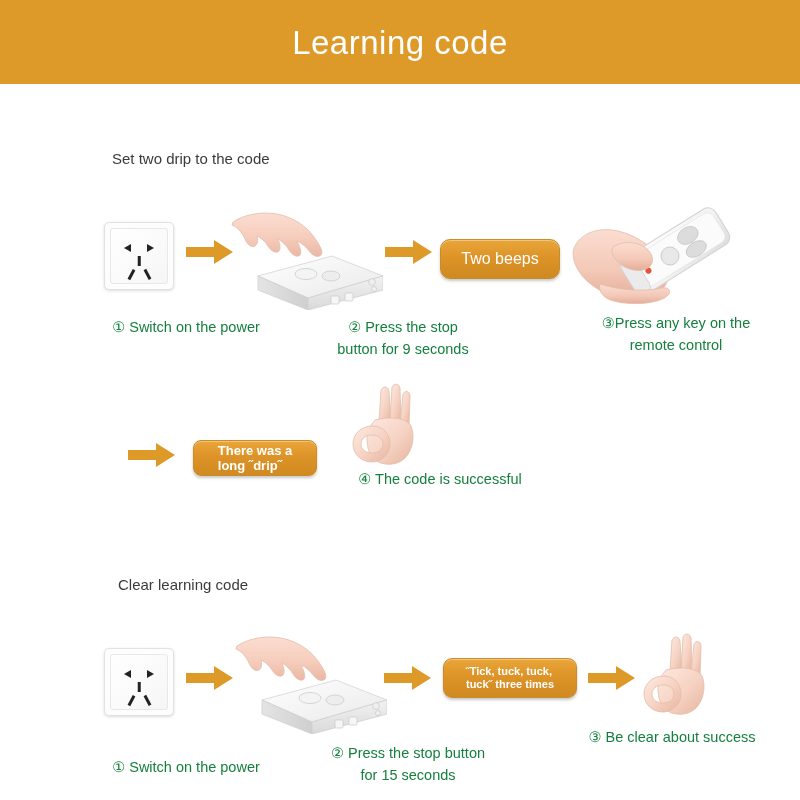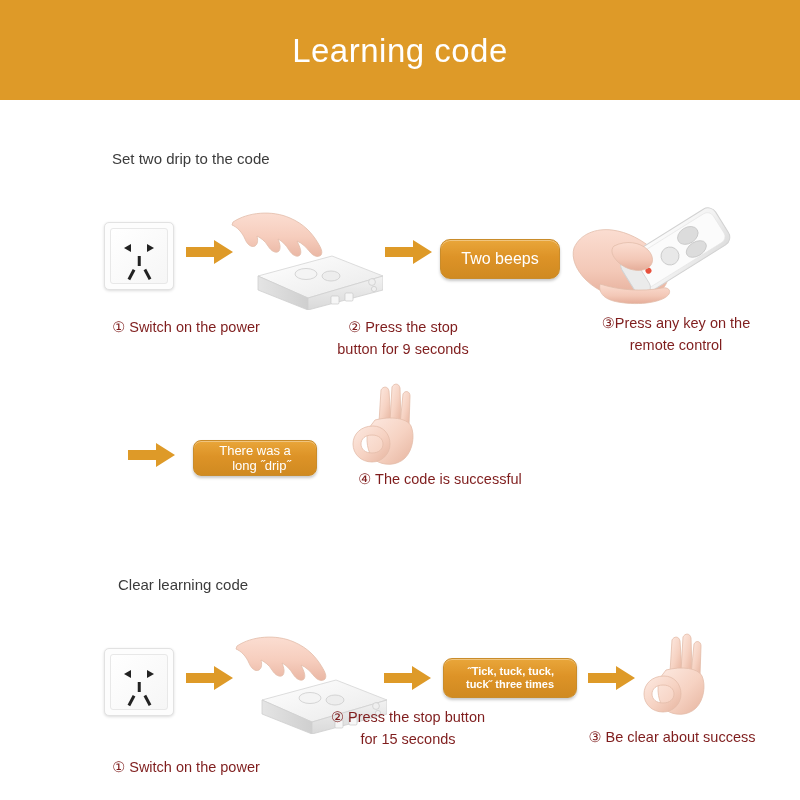--- a/index.html
+++ b/index.html
@@ -14,21 +14,21 @@
     overflow: hidden;
     font-family: "Liberation Sans", sans-serif;
     color: #333333;
   }
 
   
   .banner {
     position: absolute;
     left: 0; top: 0;
     width: 800px;
-    height: 100px;
+    height: 84px;
     background: #de9a28;
     display: flex;
     align-items: center;
     justify-content: center;
   }
   .banner-title {
     color: #ffffff;
     font-size: 33px;
     font-weight: 400;
     letter-spacing: 0.5px;
@@ -43,21 +43,21 @@
     font-weight: 400;
     white-space: nowrap;
   }
   #heading-learn { left: 112px; top: 150px; }
   #heading-clear { left: 118px; top: 576px; }
 
   
   .caption {
     position: absolute;
     font-size: 14.5px;
-    color: #7f1d1d;
+    color: #15803d;
     line-height: 1.55;
     text-align: center;
     white-space: pre-line;
   }
 
   
   .arrow {
     position: absolute;
   }
   .arrow svg { display: block; }
@@ -66,35 +66,35 @@
   .badge {
     position: absolute;
     background: linear-gradient(to bottom, #e9a63a 0%, #dd9327 45%, #d08a21 100%);
     border: 1px solid #c98c2b;
     border-radius: 9px;
     box-shadow: 0 2px 3px rgba(0,0,0,0.22), inset 0 1px 0 rgba(255,255,255,0.35);
     color: #ffffff;
     display: flex;
     align-items: center;
     justify-content: center;
-    text-align: right;
+    text-align: left;
     line-height: 1.18;
     white-space: pre-line;
   }
   #badge-two-beeps {
     left: 440px; top: 239px;
     width: 118px; height: 38px;
     font-size: 16px;
     border-radius: 10px;
   }
   #badge-long-drip {
     left: 193px; top: 440px;
     width: 122px; height: 34px;
     font-size: 13px;
-    font-weight: normal;
+    font-weight: bold;
     border-radius: 8px;
   }
   #badge-tick-tuck {
     left: 443px; top: 658px;
     width: 132px; height: 38px;
     font-size: 11px;
     font-weight: bold;
     border-radius: 9px;
   }
 
@@ -400,15 +400,15 @@
     <path d="M28 38 C44 34 60 36 64 44 C68 53 66 68 58 76
              C50 84 36 84 28 78 C20 72 18 56 22 46 Z" fill="url(#skin3)" stroke="#e3bda9" stroke-width="0.8"></path>
     <path d="M26 44 C14 44 6 52 6 62 C6 72 14 80 25 80
              C35 80 43 72 43 62 C43 52 36 44 26 44 Z
              M25 53 C32 53 36 57 36 62 C36 67 32 71 25 71
              C18 71 14 67 14 62 C14 57 18 53 25 53 Z" fill="url(#skin3)" stroke="#e3bda9" stroke-width="0.8"></path>
   </svg>
 </div>
 
 <div class="caption" style="left:76px; top:756px; width:220px;">① Switch on the power</div>
-<div class="caption" style="left:296px; top:706px; width:224px;">② Press the stop button
+<div class="caption" style="left:296px; top:742px; width:224px;">② Press the stop button
 for 15 seconds</div>
 <div class="caption" style="left:548px; top:726px; width:248px;">③ Be clear about success</div>
 
 </body></html>

